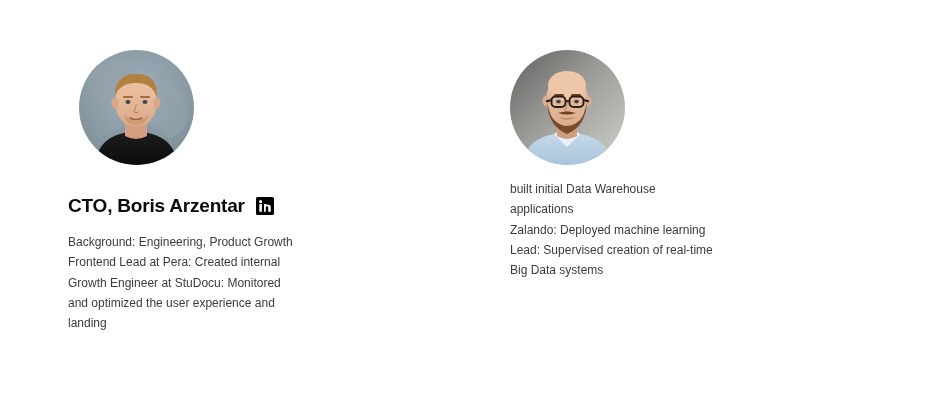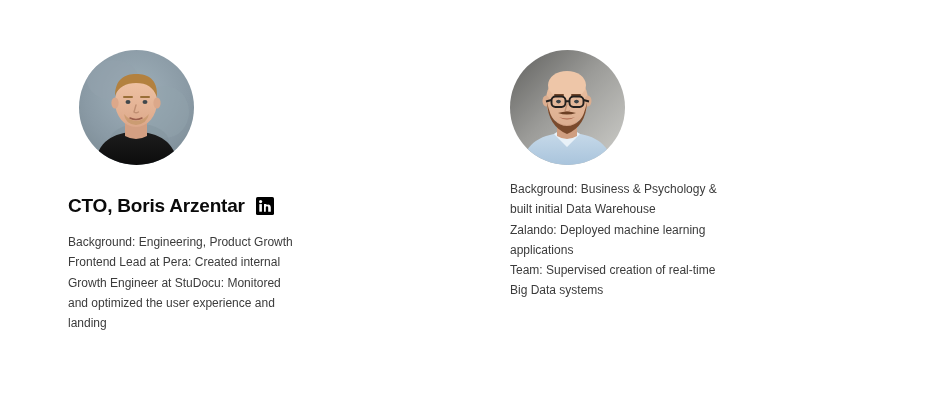--- a/index.html
+++ b/index.html
@@ -197,22 +197,21 @@
 
         <path d="M37 52 Q38 76 57 84 Q76 76 77 52 Q74 66 70 70 Q64 76 57 76 Q50 76 44 70 Q40 66 37 52 Z" fill="#7a4a2c"></path>
         <path d="M49 67 Q57 70 65 67 Q57 72 49 67 Z" fill="#a8624a"></path>
 
         <path d="M48 63 Q57 60 66 63 Q57 66 48 63 Z" fill="#6b3f24"></path>
       </svg>
     </div>
 
 
     <div class="bio">
-      <div class="line">Background: Business &amp; Psychology &amp;</div>
       <div class="line">built initial Data Warehouse</div>
+      <div class="line">applications</div>
       <div class="line">Zalando: Deployed machine learning</div>
-      <div class="line">applications</div>
-      <div class="line">Team: Supervised creation of real-time</div>
+      <div class="line">Lead: Supervised creation of real-time</div>
       <div class="line">Big Data systems</div>
     </div>
   </div>
 
 </div>
 
 </body></html>

